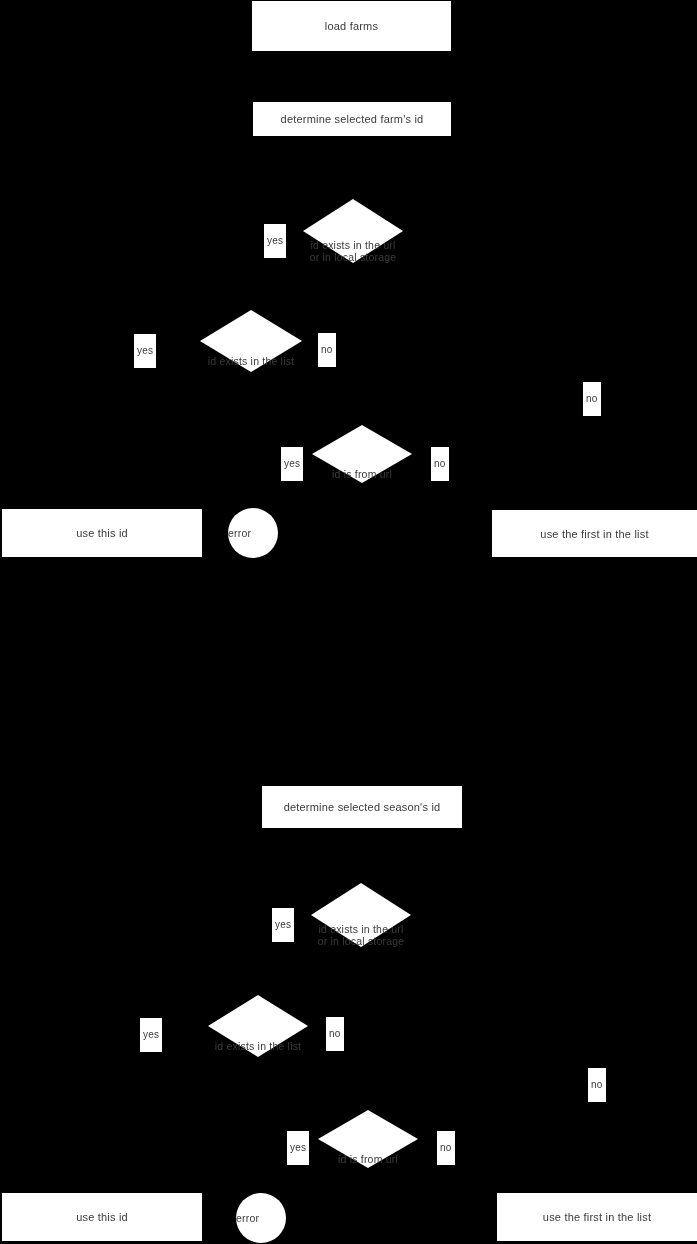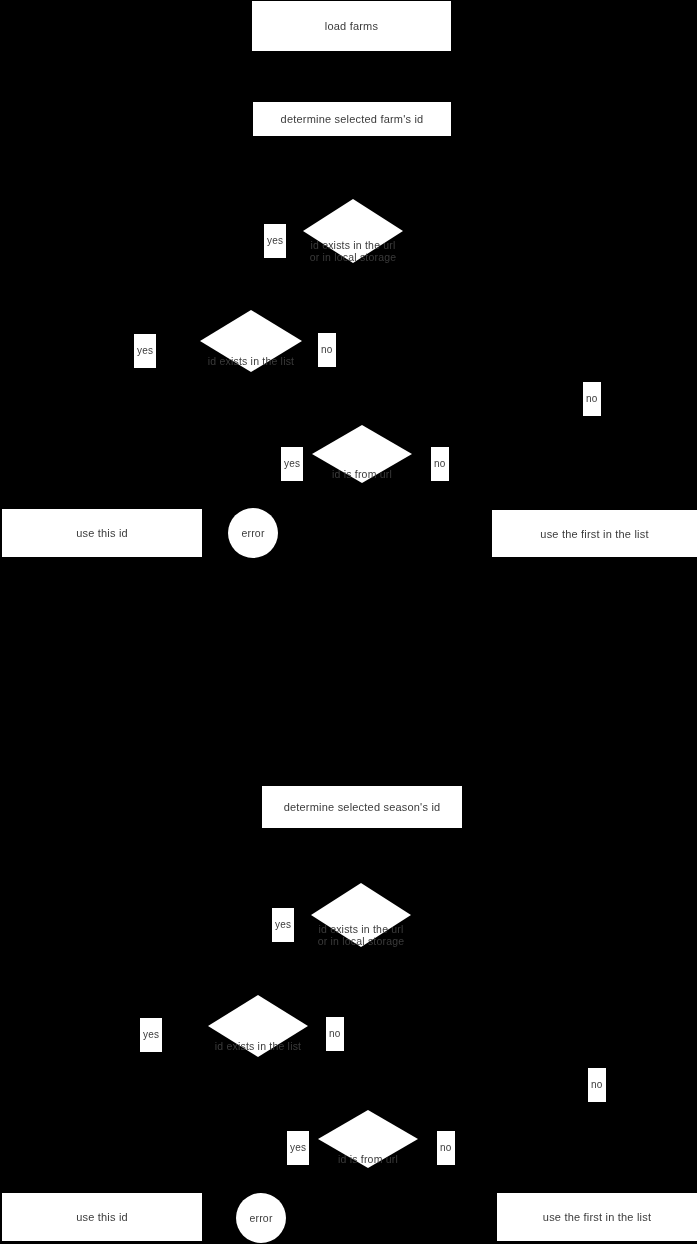--- a/index.html
+++ b/index.html
@@ -52,21 +52,20 @@
     position: absolute;
     width: 50px;
     height: 50px;
     background: #ffffff;
     border-radius: 50%;
     color: #3b3b3b;
     font-size: 10.5px;
     letter-spacing: 0.2px;
     display: flex;
     align-items: center;
-    justify-content: center;
   }
   .edge-label {
     position: absolute;
     background: #ffffff;
     color: #3b3b3b;
     font-size: 10px;
     line-height: 1.35;
     padding: 10px 3px;
     letter-spacing: 0.2px;
   }

